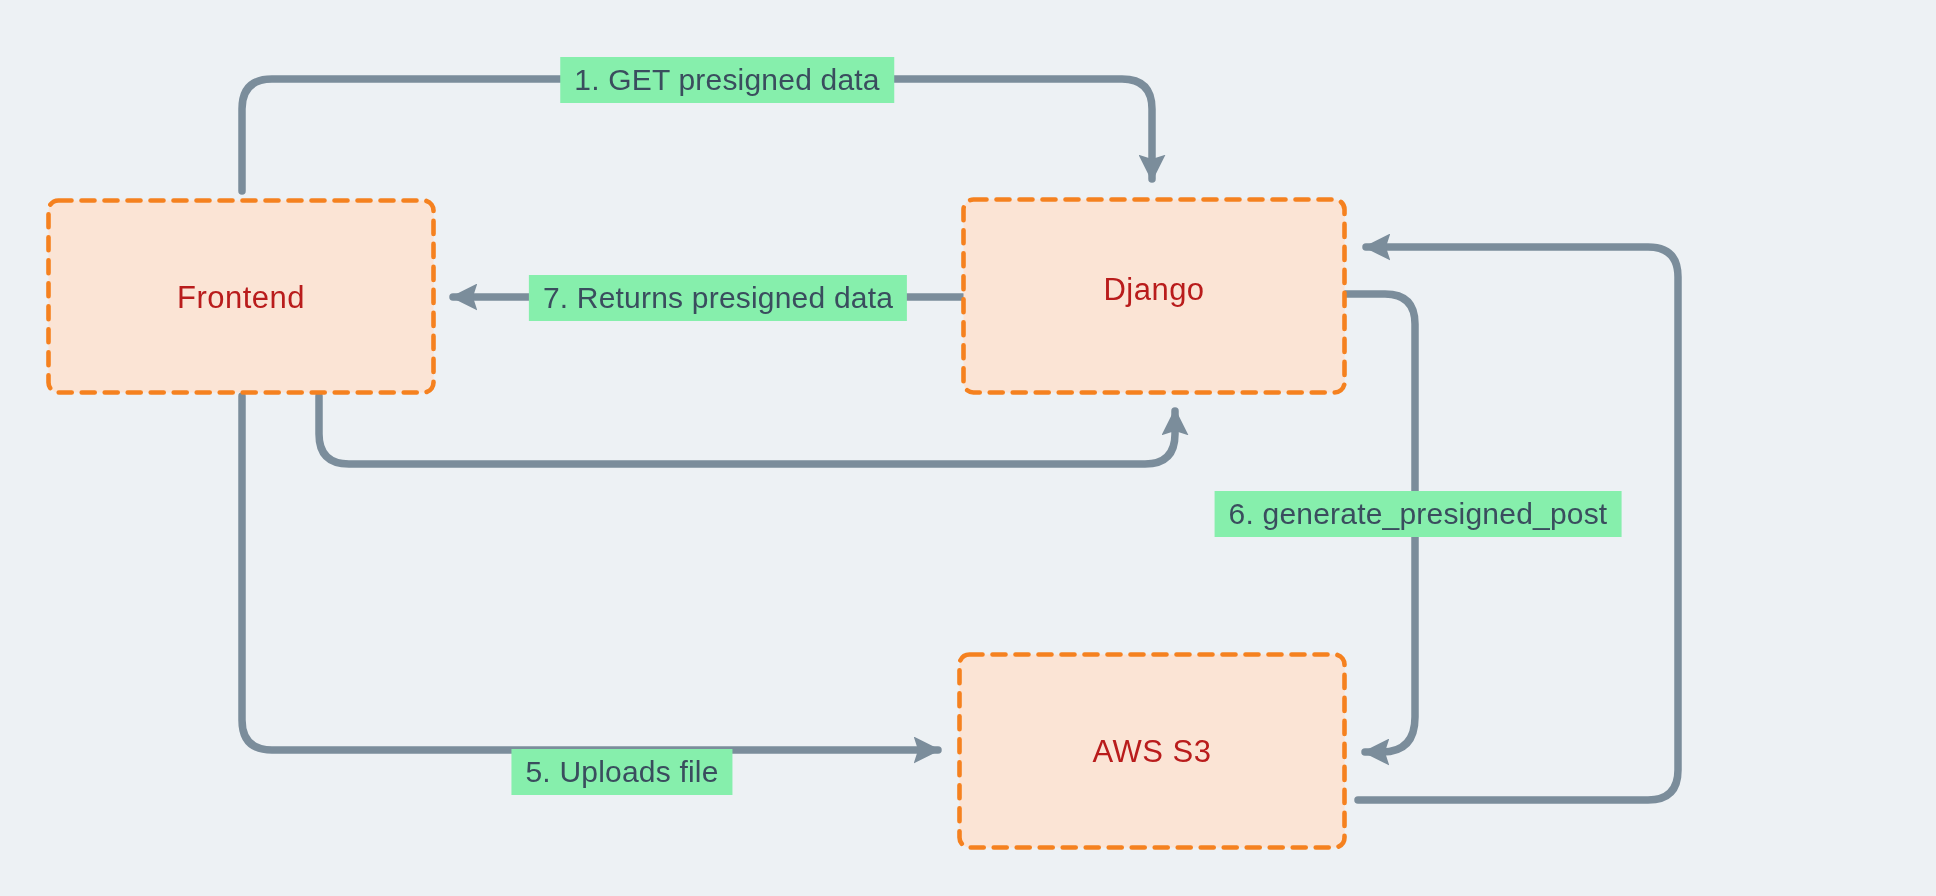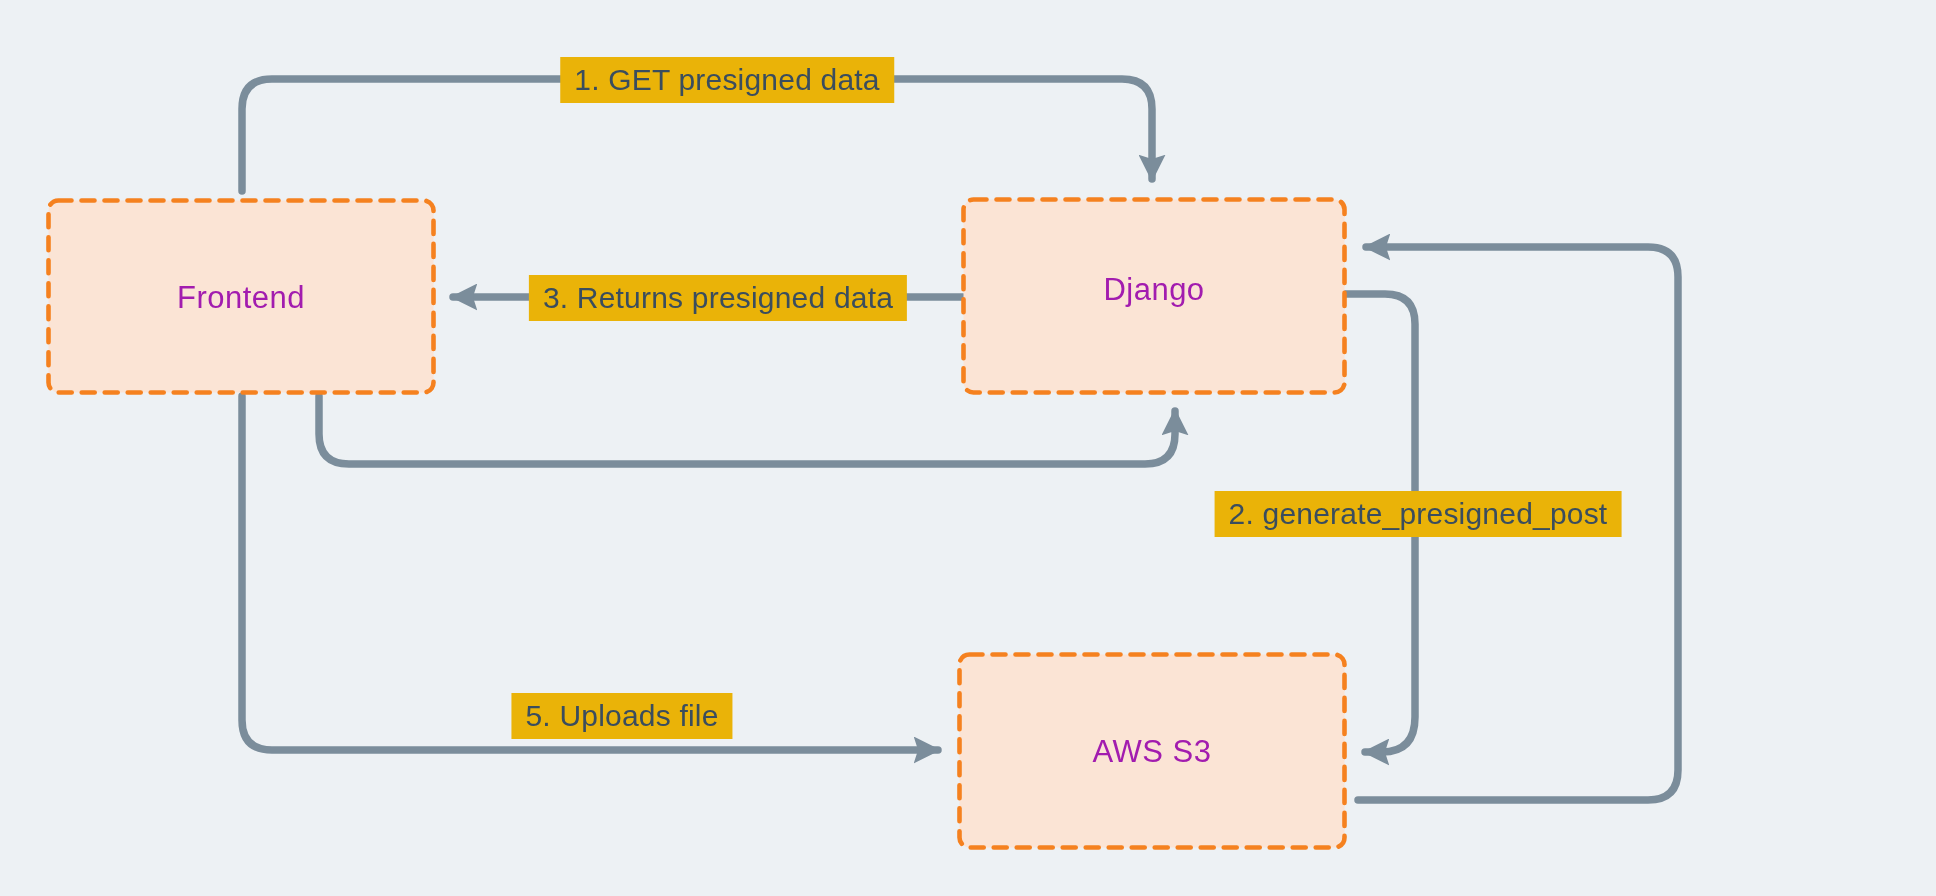--- a/index.html
+++ b/index.html
@@ -29,29 +29,29 @@
   .node-rect {
     fill: #fbe4d5;
     stroke: #f5811f;
     stroke-width: 4.6;
     stroke-dasharray: 13 10;
     stroke-linecap: round;
   }
   .node-label {
     position: absolute;
     transform: translate(-50%, -50%);
-    color: #a21caf;
+    color: #b91c1c;
     font-size: 31px;
     letter-spacing: 0.5px;
     white-space: pre;
   }
   .edge-label {
     position: absolute;
     transform: translate(-50%, -50%);
-    background: #eab308;
+    background: #86efac;
     color: #3a4d5e;
     font-size: 30px;
     letter-spacing: 0.2px;
     padding: 6px 14px;
     white-space: pre;
   }
 </style>
 </head>
 <body>
 
@@ -79,17 +79,17 @@
     <rect class="node-rect" x="48.5" y="200.5" width="385" height="192" rx="10"></rect>
     <rect class="node-rect" x="963.5" y="199.5" width="381" height="193" rx="10"></rect>
     <rect class="node-rect" x="959.5" y="654.5" width="385" height="193" rx="10"></rect>
   </svg>
 
   <div class="node-label" style="left:241px; top:298px">Frontend</div>
   <div class="node-label" style="left:1154px; top:290px">Django</div>
   <div class="node-label" style="left:1152px; top:752px">AWS S3</div>
 
   <div class="edge-label" style="left:727px; top:80px">1. GET presigned data</div>
-  <div class="edge-label" style="left:1418px; top:514px">2. generate_presigned_post</div>
-  <div class="edge-label" style="left:718px; top:298px">3. Returns presigned data</div>
-  <div class="edge-label" style="left:622px; top:716px">5. Uploads file</div>
+  <div class="edge-label" style="left:1418px; top:514px">6. generate_presigned_post</div>
+  <div class="edge-label" style="left:718px; top:298px">7. Returns presigned data</div>
+  <div class="edge-label" style="left:622px; top:772px">5. Uploads file</div>
 
 </div>
 
 </body></html>

